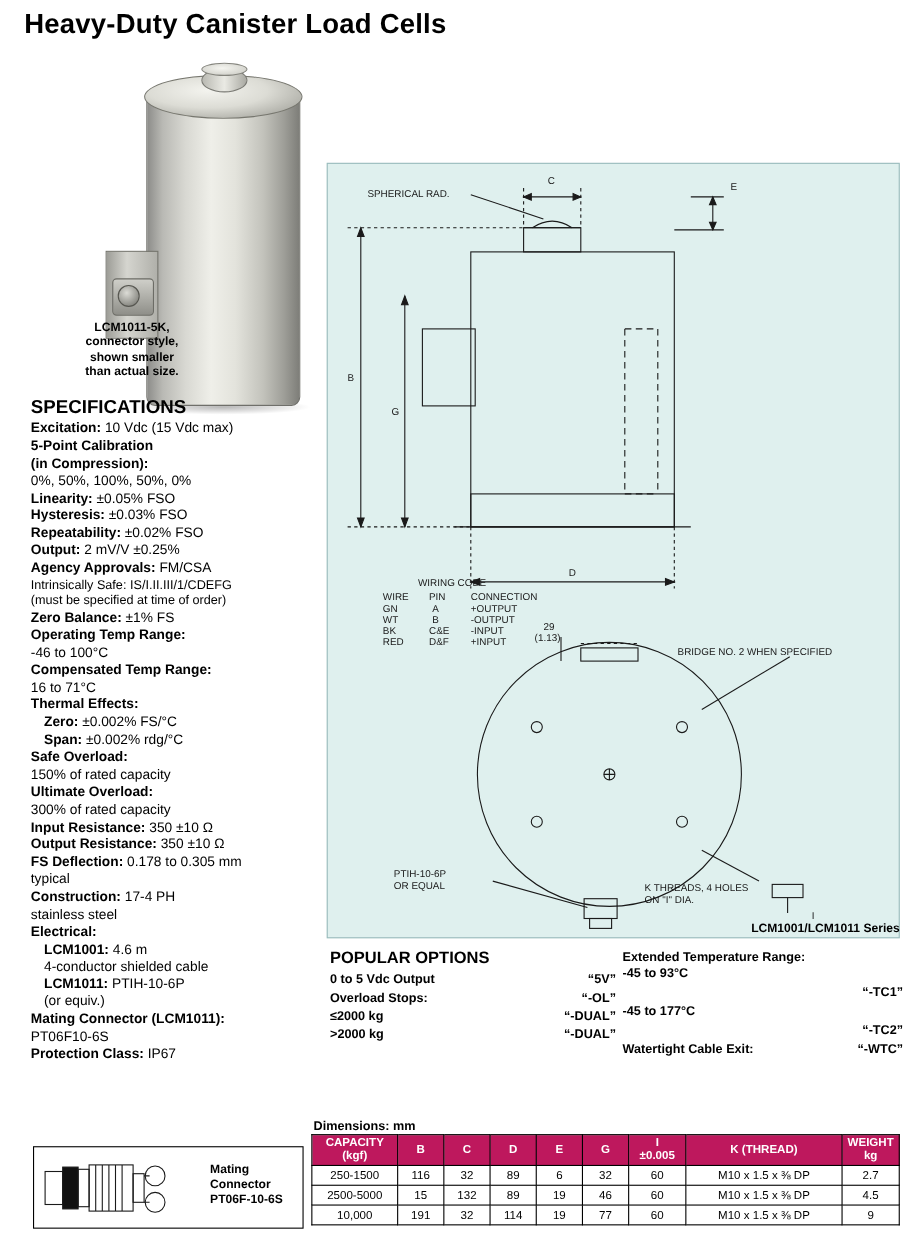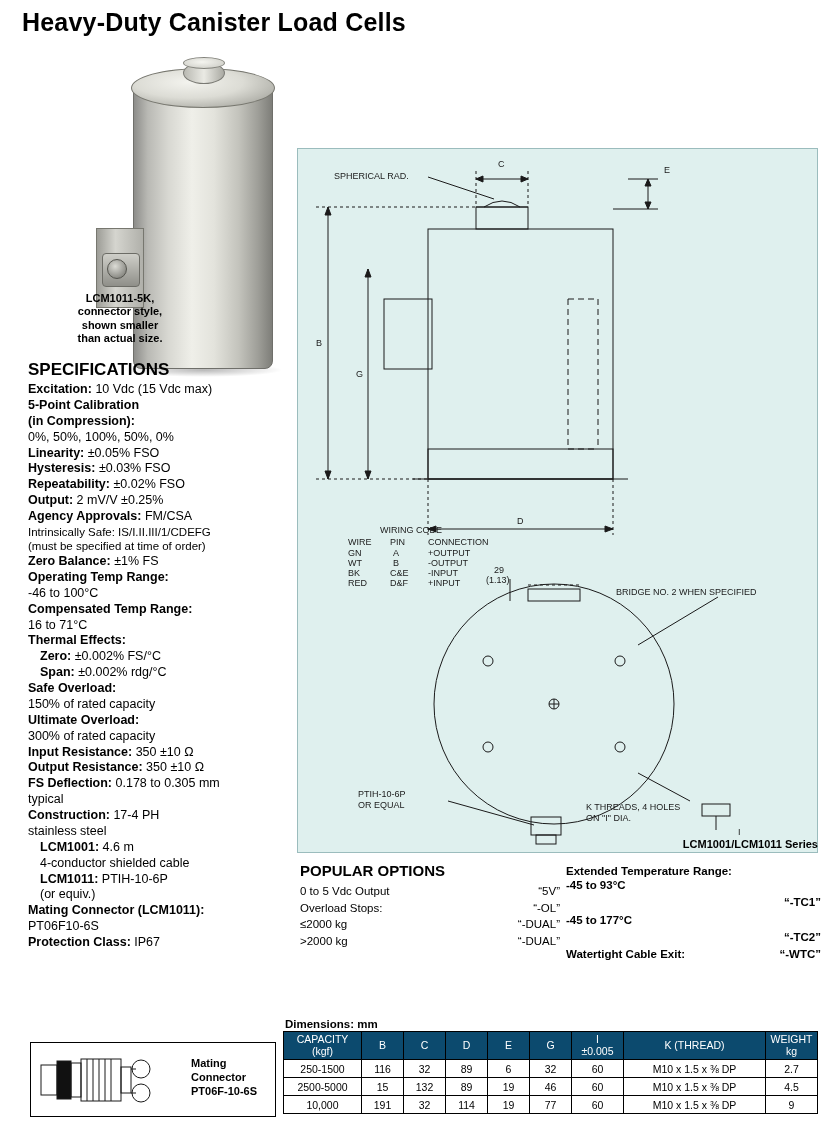--- a/index.html
+++ b/index.html
@@ -90,21 +90,21 @@
   }
   .drawing svg { display:block; }
   .draw-caption {
     position:absolute; left:297px; top:838px; width:521px;
     text-align:right; font-size:11px; font-weight:bold;
   }
 
   
   .popopts { position:absolute; left:300px; top:862px; width:260px; }
   .popopts h3 { font-size:15px; font-weight:bold; margin:0 0 4px 0; }
-  .optrow { display:flex; justify-content:space-between; font-size:11.5px; font-weight:normal; line-height:1.45; }
+  .optrow { display:flex; justify-content:space-between; font-size:11.5px; font-weight:bold; line-height:1.45; }
   .optrow .lbl { }
   .optrow .val { }
   .ext { position:absolute; left:566px; top:865px; width:255px; font-size:11.5px; font-weight:bold; }
   .ext .r { display:flex; justify-content:space-between; line-height:1.5; }
 
   
   .mc-box {
     position:absolute; left:30px; top:1042px; width:246px; height:75px;
     border:1px solid #000; background:#fff;
   }
@@ -113,21 +113,21 @@
 
   
   .dims-title { position:absolute; left:285px; top:1018px; font-size:11.5px; font-weight:bold; }
   .dims {
     position:absolute; left:283px; top:1031px; width:535px;
     border-collapse:collapse; font-size:10.5px;
   }
   .dims th, .dims td {
     border:1px solid #000; text-align:center; padding:2px 2px;
   }
-  .dims thead th { background:#0c4a6e; color:#fff; font-weight:normal; font-size:10.5px; line-height:1.1; }
+  .dims thead th { background:#be185d; color:#fff; font-weight:bold; font-size:10.5px; line-height:1.1; }
   .dims tbody td { background:#fff; height:18px; }
 </style>
 </head>
 <body>
 
 <div class="page">
 
   <div class="title">Heavy-Duty Canister Load Cells</div>
 
   <div class="photo-wrap">
@@ -228,20 +228,23 @@
     <div class="spec-line">
       <b>FS Deflection:</b>
       <span>0.178 to 0.305 mm</span>
     </div>
     <div class="spec-line">typical</div>
     <div class="spec-line">
       <b>Construction:</b>
       <span>17-4 PH</span>
     </div>
     <div class="spec-line">stainless steel</div>
+    <div class="spec-line">
+      <b>Electrical:</b>
+    </div>
     <div class="spec-line indent">
       <b>LCM1001:</b>
       <span>4.6 m</span>
     </div>
     <div class="spec-line indent">4-conductor shielded cable</div>
     <div class="spec-line indent">
       <b>LCM1011:</b>
       <span>PTIH-10-6P</span>
     </div>
     <div class="spec-line indent">(or equiv.)</div>

